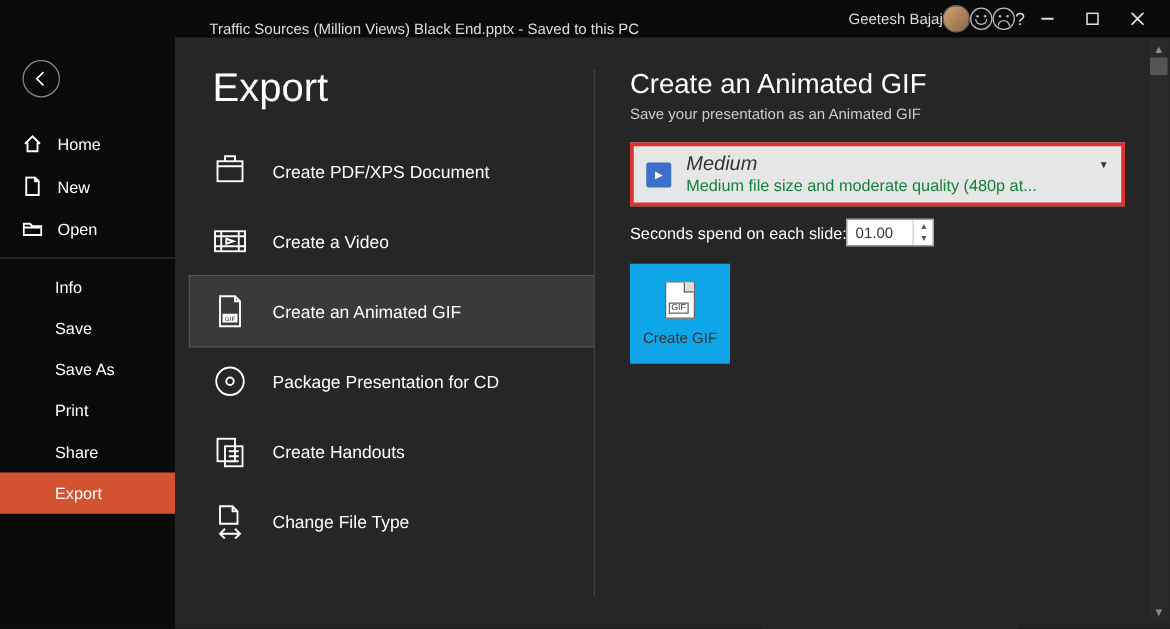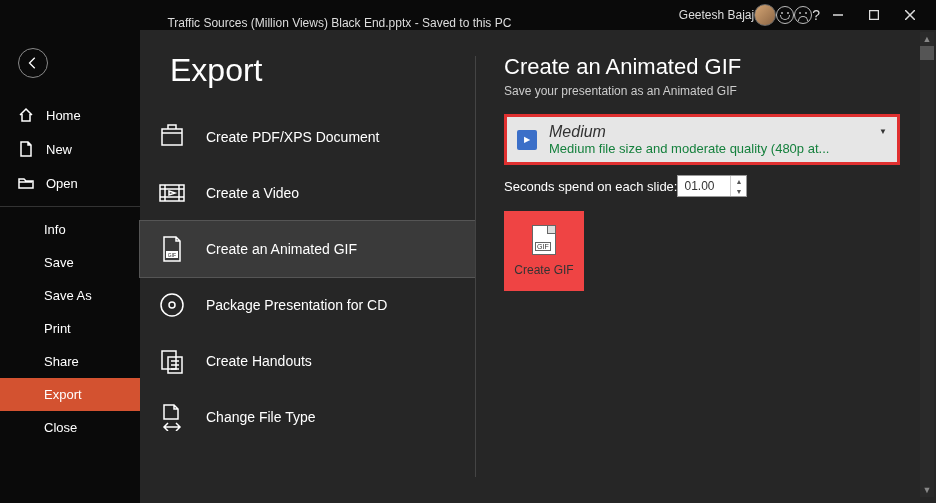--- a/index.html
+++ b/index.html
@@ -29,21 +29,21 @@
     .nav-sub { padding: 9px 18px 9px 44px; font-size: 13px; cursor: pointer; color: #fff; }
     .nav-sub.active { background: #d35230; }
     
     .content { flex: 1; background: #262626; display: flex; position: relative; }
     .scrollbar { position: absolute; right: 2px; top: 2px; width: 14px; height: 465px; background: #2a2a2a; }
     .scrollbar-thumb { width: 14px; height: 14px; background: #555; position: absolute; top: 0; }
     .scrollbar-arrow { width: 14px; height: 14px; display: flex; align-items: center; justify-content: center; color: #888; font-size: 9px; }
     
     .page-title { font-size: 32px; font-weight: 300; color: #fff; padding: 22px 0 20px 30px; }
     
-    .export-col { width: 335px; }
+    .export-col { width: 335px; padding-left: 12px; }
     .export-option { display: flex; align-items: center; gap: 20px; padding: 14px 18px; color: #fff; cursor: pointer; font-size: 14px; }
     .export-option.selected { background: #3a3a3a; outline: 1px solid #555; }
     .export-option .icon { width: 28px; height: 28px; flex-shrink: 0; }
     
     .vdiv { width: 1px; background: #444; margin: 26px 0; }
     
     .detail-col { flex: 1; padding: 24px 36px 0 28px; color: #fff; }
     .detail-title { font-size: 22px; font-weight: 400; margin-bottom: 4px; }
     .detail-sub { font-size: 12px; color: #ccc; margin-bottom: 16px; }
     
@@ -52,21 +52,21 @@
     .quality-text { flex: 1; }
     .quality-name { font-size: 16px; font-style: italic; }
     .quality-desc { font-size: 13px; color: #15803d; }
     .caret { position: absolute; right: 10px; top: 10px; color: #333; font-size: 8px; }
     
     .seconds-row { display: flex; align-items: center; font-size: 13px; margin-bottom: 14px; }
     .spinner { background: #fff; color: #333; border: 1px solid #999; width: 70px; height: 22px; display: flex; align-items: center; padding: 0 6px; font-size: 12px; position: relative; }
     .spinner-btns { position: absolute; right: 0; top: 0; width: 16px; height: 20px; display: flex; flex-direction: column; }
     .spinner-btns div { flex: 1; display: flex; align-items: center; justify-content: center; font-size: 7px; color: #555; cursor: pointer; border-left: 1px solid #ccc; }
     
-    .create-btn { width: 80px; height: 80px; background: #ef4444; display: flex; flex-direction: column; align-items: center; justify-content: center; gap: 8px; cursor: pointer; color: #333; font-size: 12px; }
+    .create-btn { width: 80px; height: 80px; background: #0ea5e9; display: flex; flex-direction: column; align-items: center; justify-content: center; gap: 8px; cursor: pointer; color: #333; font-size: 12px; }
     .create-btn .file-icon { width: 24px; height: 30px; border: 1px solid #666; position: relative; background: #fff; }
     .create-btn .file-icon::before { content: ''; position: absolute; top: 0; right: 0; width: 7px; height: 7px; background: #ddd; border-left: 1px solid #666; border-bottom: 1px solid #666; }
     .create-btn .file-label { position: absolute; bottom: 3px; left: 2px; font-size: 7px; border: 1px solid #666; padding: 0 1px; }
     
     svg { stroke: currentColor; fill: none; stroke-width: 1.5; }
     
     .left-col { display: flex; flex-direction: column; }
   </style>
 </head>
 <body>
@@ -123,21 +123,20 @@
           </svg></span>
       <span>Open</span>
     </div>
     <div class="nav-divider"></div>
     <div class="nav-sub">Info</div>
     <div class="nav-sub">Save</div>
     <div class="nav-sub">Save As</div>
     <div class="nav-sub">Print</div>
     <div class="nav-sub">Share</div>
     <div class="nav-sub active">Export</div>
-    <div class="nav-sub">Close</div>
   </div>
 
   <div class="content">
     <div class="left-col">
       <div class="page-title">Export</div>
       <div class="export-col">
         <div class="export-option">
           <span class="icon"><svg viewBox="0 0 28 28">
                 <rect x="4" y="6" width="20" height="16"></rect>
                 <path d="M4 10 H24 M10 6 V2 H18 V6"></path>

